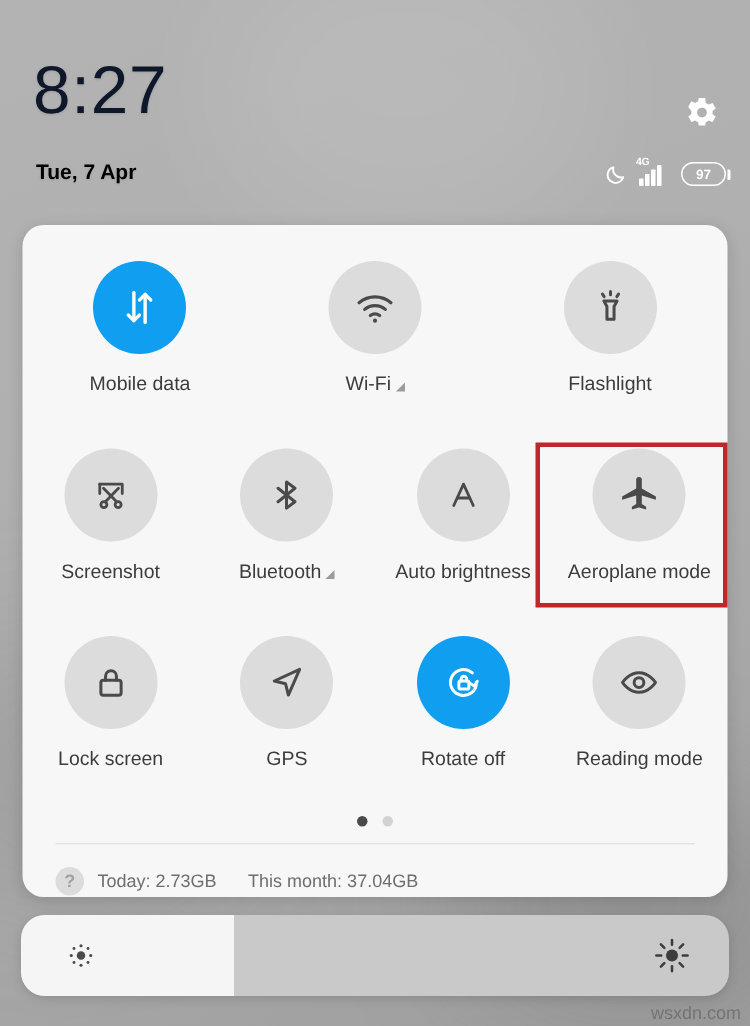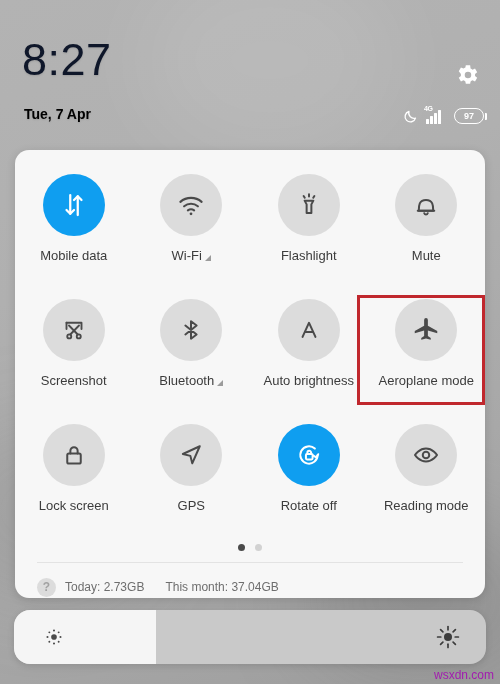--- a/index.html
+++ b/index.html
@@ -53,21 +53,21 @@
   .qmark{width:19px;height:19px;border-radius:50%;background:#dcdcdc;color:#a2a2a2;font-size:12px;font-weight:700;display:flex;align-items:center;justify-content:center;}
   .usage .t{font-size:12px;color:#6e6e6e;}
   .usage .t2{margin-left:12px;}
 
   
   .bright{position:absolute;left:14px;top:610px;width:472px;height:54px;border-radius:16px;background:#c9c9c9;overflow:hidden;box-shadow:0 2px 7px rgba(0,0,0,.13);}
   .bright .fill{position:absolute;left:0;top:0;height:54px;width:30%;background:#f5f5f5;}
   .sun-l{position:absolute;left:30px;top:17px;width:20px;height:20px;}
   .sun-r{position:absolute;right:26px;top:15px;width:24px;height:24px;}
 
-  .wm{position:absolute;right:6px;bottom:2px;font-size:12px;color:#a21caf;font-family:"Liberation Sans", sans-serif;}
+  .wm{position:absolute;right:6px;bottom:2px;font-size:12px;color:#737373;font-family:"Liberation Sans", sans-serif;}
 </style>
 </head>
 <body>
 
 <div class="wall-blob b1"></div>
 <div class="wall-blob b2"></div>
 <div class="wall-blob b3"></div>
 
 <div class="statusbar">
   <div class="clock">8:27</div>
@@ -141,32 +141,20 @@
             <path d="M12 5.2V3.4"></path>
               <path d="M8.6 6.2 7.7 4.8"></path>
               <path d="M15.4 6.2l.9-1.4"></path>
           </svg>
         </div>
         <div class="lbl">
             <span>Flashlight</span>
           </div>
       </div>
 
-      <div class="tile">
-        <div class="circ">
-          <svg viewBox="0 0 24 24" width="30" height="30" fill="none" stroke="#4a4a4a" stroke-width="1.6" stroke-linecap="round" stroke-linejoin="round">
-            <path d="M6.2 16.6c0-4.4.3-8.6 5.8-8.6s5.8 4.2 5.8 8.6z"></path>
-            <path d="M5.4 16.6h13.2"></path>
-            <path d="M10.6 18.6a1.5 1.5 0 0 0 2.8 0"></path>
-          </svg>
-        </div>
-        <div class="lbl">
-            <span>Mute</span>
-          </div>
-      </div>
     </div>
 
     <div class="row">
       <div class="tile">
         <div class="circ">
           <svg viewBox="0 0 24 24" width="30" height="30" fill="none" stroke="#4a4a4a" stroke-width="1.5" stroke-linecap="round" stroke-linejoin="round">
             <path d="M6 6.2h12v5"></path>
             <path d="M6 6.2v5"></path>
             <path d="M8 8.4l7 7.2"></path>
               <path d="M16 8.4l-7 7.2"></path>

